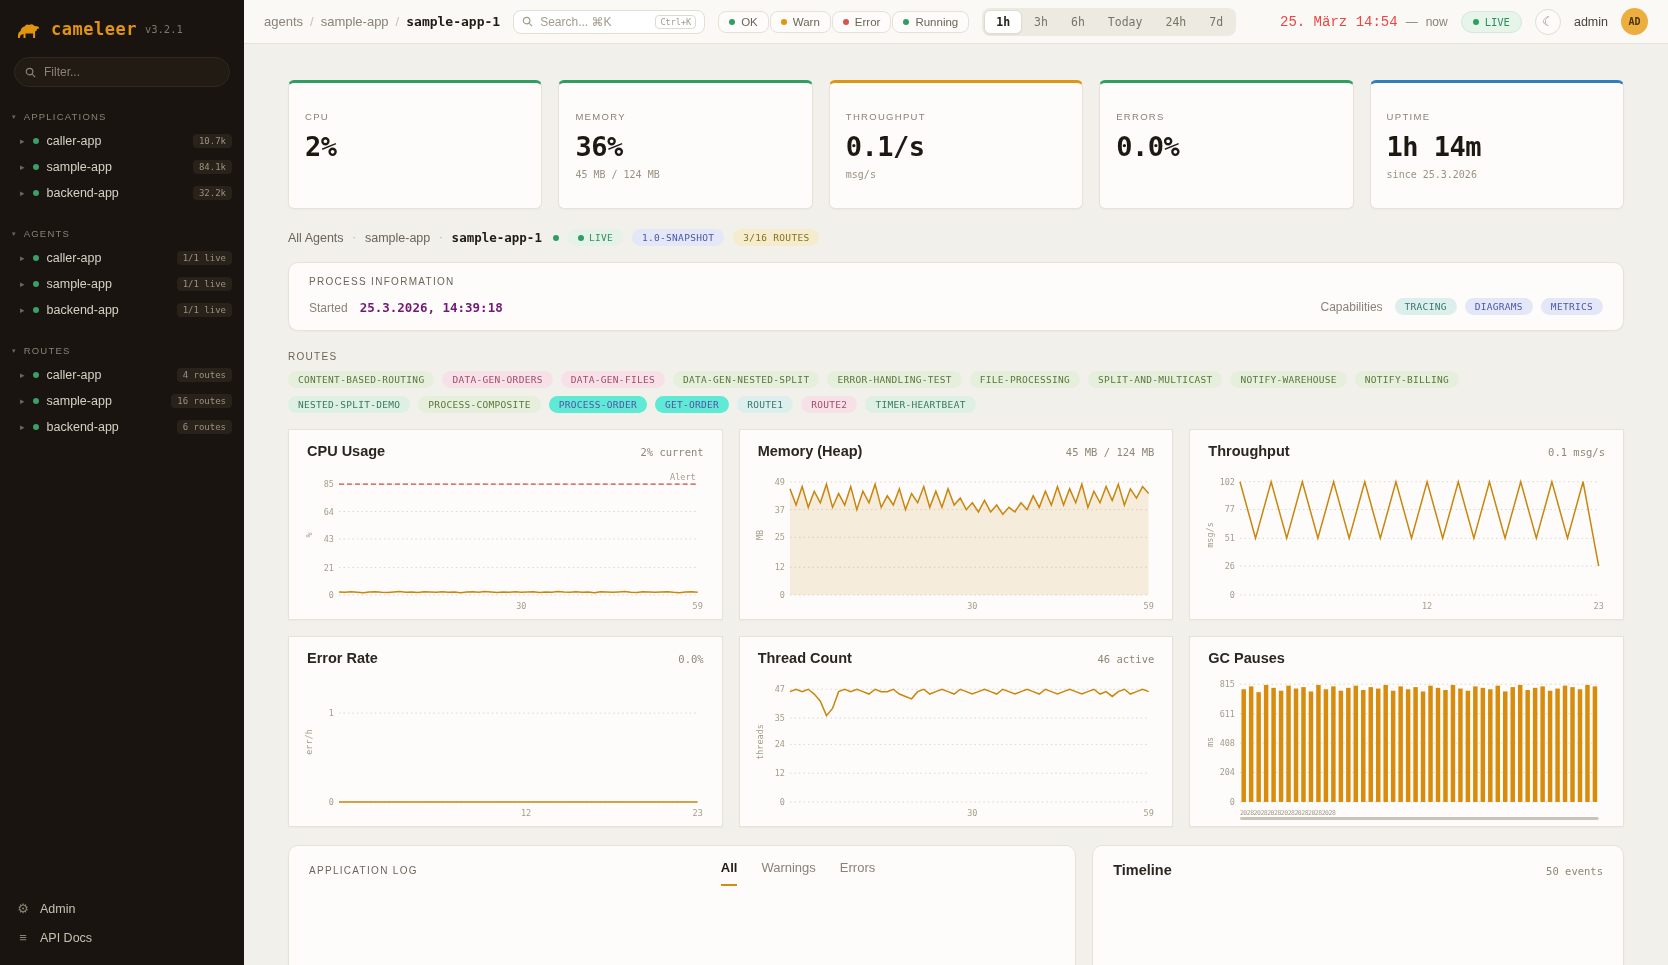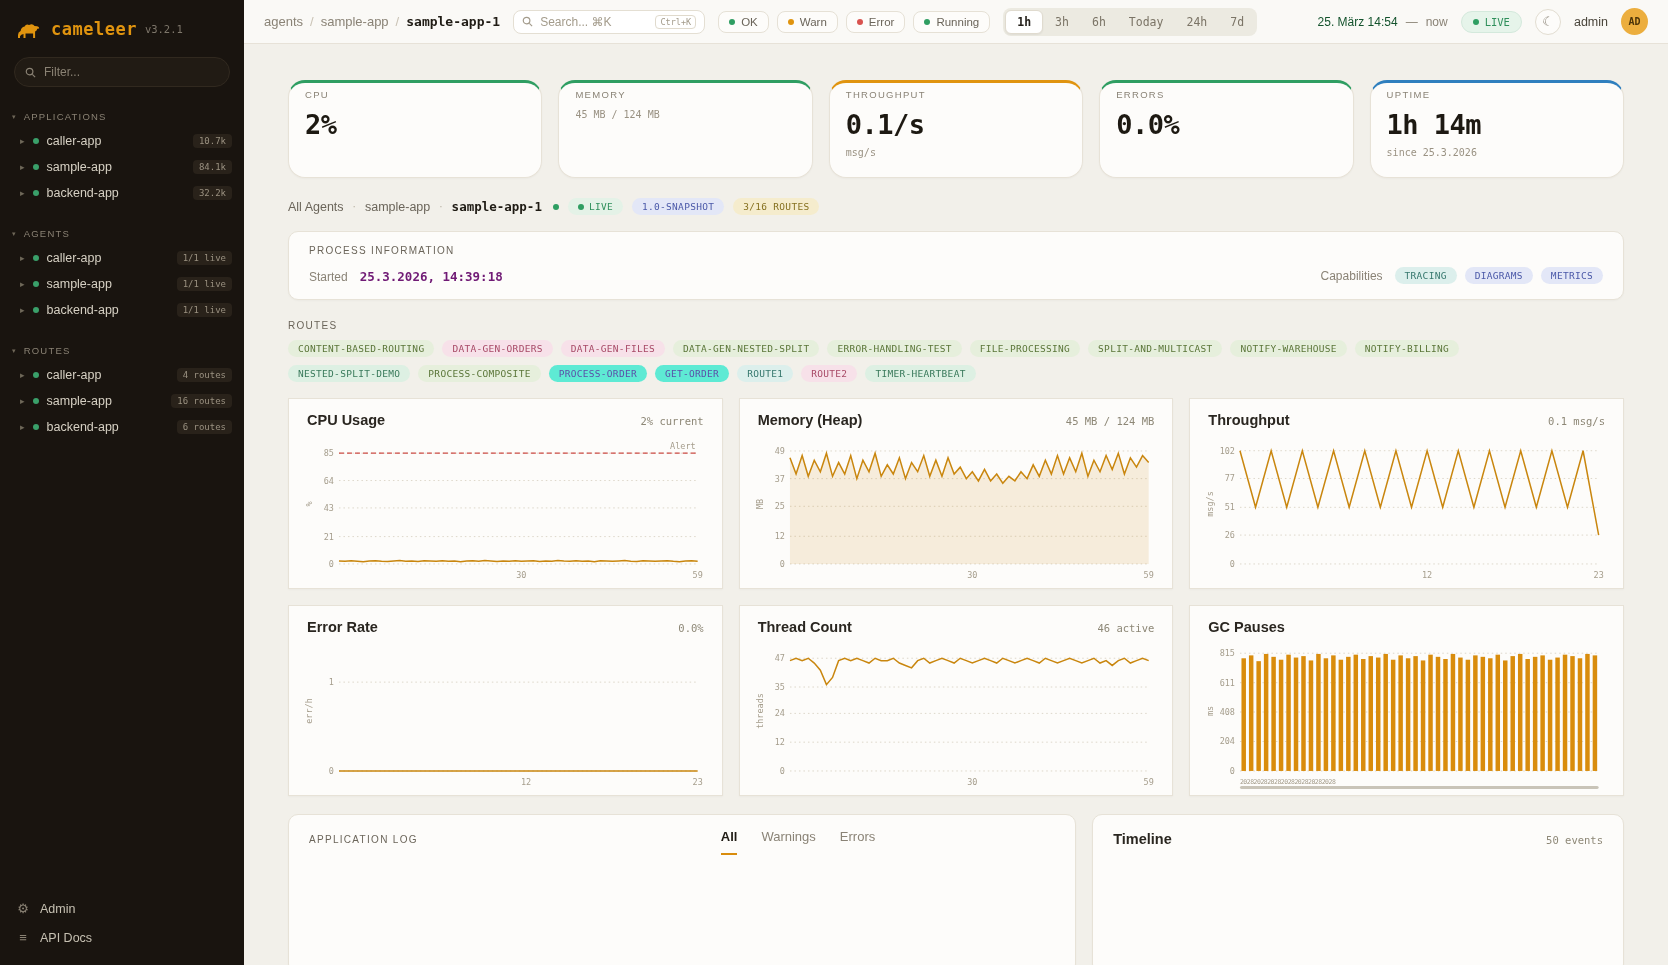--- a/index.html
+++ b/index.html
@@ -32,41 +32,41 @@
   .main{flex:1;display:flex;flex-direction:column;height:965px;overflow:hidden}
   .topbar{height:44px;min-height:44px;background:#faf9f6;border-bottom:1px solid #e7e2d8;display:flex;align-items:center;padding:0 20px;gap:13px}
   .crumbs{display:flex;gap:7px;font-size:13px;color:#8a8376;align-items:center;white-space:nowrap}
   .crumb{cursor:pointer}
   .crumb-sep{color:#c9c2b4}
   .crumb-last{color:#1f1b14;font-weight:bold;font-family:"DejaVu Sans Mono",monospace;font-size:13px}
   .searchbox{display:flex;align-items:center;gap:7px;background:#fff;border:1px solid #e4dfd3;border-radius:8px;padding:4px 8px;width:192px;color:#9a9283;font-size:12px;cursor:text}
   .searchbox input{border:none;outline:none;background:transparent;flex:1;font-size:12px;min-width:0;font-family:"Liberation Sans",sans-serif}
   .searchbox input::placeholder{color:#a39b8b}
   .kbd{border:1px solid #e0dacd;border-radius:4px;font-size:8.5px;padding:1px 4px;color:#a39b8b;font-family:"DejaVu Sans Mono",monospace;white-space:nowrap}
-  .status-group{display:flex;gap:8px}
+  .status-group{display:flex;gap:1px}
   .status-pill{display:flex;align-items:center;gap:6px;font-size:11.5px;color:#6b655a;border:1px solid #e6e1d6;background:#fdfcfa;padding:4px 10px;border-radius:8px;cursor:pointer;white-space:nowrap}
   .sdot{width:6px;height:6px;border-radius:50%}
   .range-group{display:flex;background:#eceae1;border-radius:8px;padding:2px;gap:1px}
   .range-btn{border:none;background:transparent;font-size:11.5px;color:#7b7466;padding:4px 11px;border-radius:6px;cursor:pointer;font-family:"DejaVu Sans Mono",monospace}
   .range-btn.active{background:#fff;color:#24201a;font-weight:bold;border:1px solid #e0dbcf;box-shadow:0 1px 2px rgba(0,0,0,.06)}
   .date-cluster{display:flex;align-items:center;gap:8px;margin-left:auto;white-space:nowrap;cursor:pointer}
-  .date-main{font-family:Liberation Sans, sans-serif;font-size:12px;color:#14532d}
+  .date-main{font-family:Liberation Mono, monospace;font-size:14px;color:#ef4444}
   .date-dim{color:#8a8376;font-size:12px}
   .live-pill{display:flex;align-items:center;gap:6px;background:#e6f4ea;border:1px solid #d4e9dc;color:#2f8f5b;border-radius:999px;padding:4px 11px;font-size:10.5px;font-family:"DejaVu Sans Mono",monospace;cursor:pointer;white-space:nowrap}
   .live-dot{width:6px;height:6px;border-radius:50%;background:#2f9e62}
   .moon-btn{width:26px;height:26px;border-radius:50%;border:1px solid #e2ddd1;background:#fdfcfa;color:#8a8376;font-size:13px;display:flex;align-items:center;justify-content:center;cursor:pointer}
   .user-name{font-size:12.5px;color:#4a453b}
   .avatar{width:27px;height:27px;border-radius:50%;background:#ecae3e;color:#4c3409;font-size:10px;font-weight:bold;display:flex;align-items:center;justify-content:center;font-family:"DejaVu Sans Mono",monospace;cursor:pointer}
 
   
   .content{flex:1;overflow:hidden;padding:36px 44px 0}
   .card{background:#fdfcfa;border:1px solid #e7e2d7;border-radius:10px;box-shadow:0 1px 2px rgba(0,0,0,.03)}
 
   .metrics{display:grid;grid-template-columns:repeat(5,1fr);gap:16px}
-  .metric-card{background:#fdfcfa;border:1px solid #e7e2d7;border-top:3px solid var(--accent,#2f9e62);border-radius:17px;padding:6px 16px;min-height:98px;box-shadow:0 1px 2px rgba(0,0,0,.03)}
+  .metric-card{background:#fdfcfa;border:1px solid #e7e2d7;border-top:3px solid var(--accent,#2f9e62);border-radius:6px;padding:28px 16px;min-height:98px;box-shadow:0 1px 2px rgba(0,0,0,.03)}
   .metric-label{font-size:9.5px;letter-spacing:1.3px;color:#8a8376;margin-bottom:9px}
   .metric-value{font-family:"DejaVu Sans Mono",monospace;font-size:27px;font-weight:bold;color:#1d1912;letter-spacing:-.5px}
   .metric-sub{font-size:10px;color:#9a9283;font-family:"DejaVu Sans Mono",monospace;margin-top:7px}
 
   .agent-bar{display:flex;align-items:center;gap:9px;margin-top:20px;font-size:12.5px}
   .agent-crumb{color:#6b655a;cursor:pointer}
   .agent-sep{color:#b3ac9d;font-size:10px}
   .agent-current{color:#1f1b14;font-weight:bold;font-family:"DejaVu Sans Mono",monospace}
   .pill{font-family:"DejaVu Sans Mono",monospace;font-size:9.5px;padding:3px 10px;border-radius:999px;letter-spacing:.3px;white-space:nowrap;display:inline-flex;align-items:center;gap:5px}
   .pill-green{background:#e6efdc;color:#5a7538}
@@ -276,20 +276,21 @@
 
   <div class="content">
     <div class="metrics" id="metrics">
         <div class="metric-card" style="--accent:#2f9e62">
      <div class="metric-label">CPU</div>
      <div class="metric-value">2%</div>
      <div class="metric-sub"></div>
         </div>
         <div class="metric-card" style="--accent:#2f9e62">
      <div class="metric-label">MEMORY</div>
+     <div class="metric-value">36%</div>
      <div class="metric-sub">45 MB / 124 MB</div>
         </div>
         <div class="metric-card" style="--accent:#e0940f">
      <div class="metric-label">THROUGHPUT</div>
      <div class="metric-value">0.1/s</div>
      <div class="metric-sub">msg/s</div>
         </div>
         <div class="metric-card" style="--accent:#2f9e62">
      <div class="metric-label">ERRORS</div>
      <div class="metric-value">0.0%</div>

